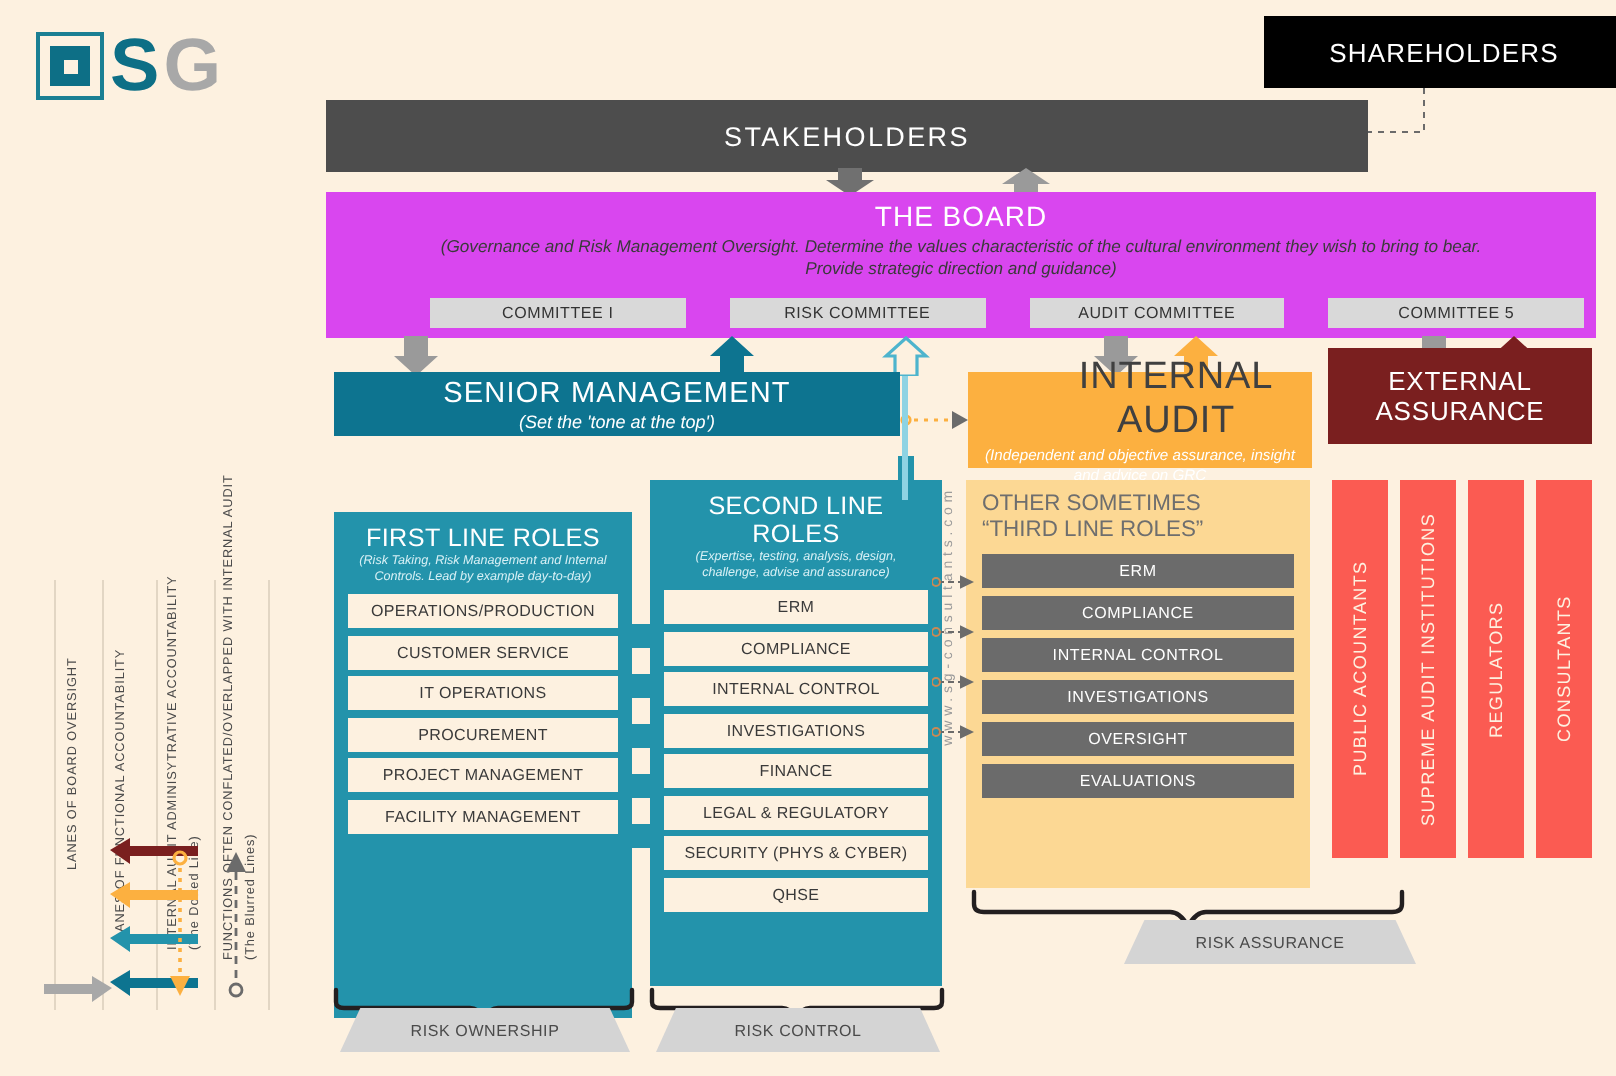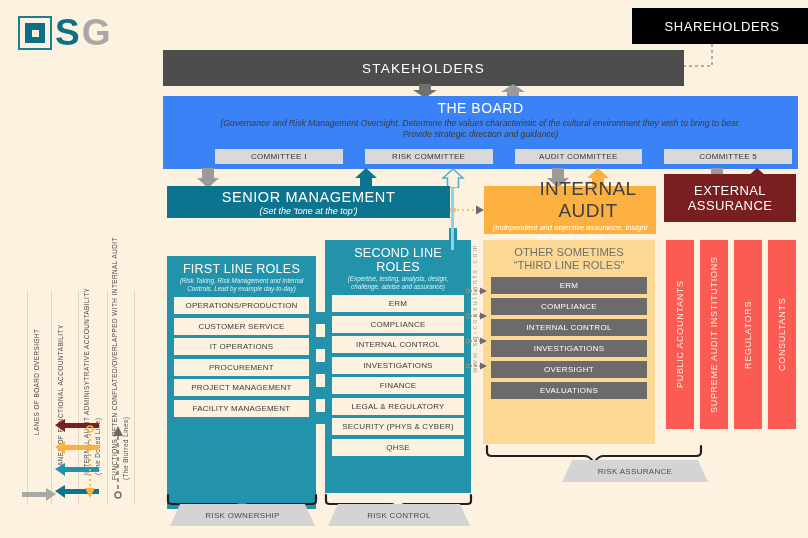--- a/index.html
+++ b/index.html
@@ -26,21 +26,21 @@
   #logo .wordG{font-size:37px;font-weight:bold;color:#a8a8a8;line-height:34px;letter-spacing:-1px;}
 
   
   .box{box-sizing:border-box;}
 
   #shareholders{left:632px;top:8px;width:180px;height:36px;background:#000;color:#fff;
     font-size:13px;letter-spacing:.6px;}
   #stakeholders{left:163px;top:50px;width:521px;height:36px;background:#4d4d4d;color:#fff;
     font-size:13.5px;letter-spacing:1.2px;}
 
-  #board{left:163px;top:96px;width:635px;height:73px;background:#3b82f6;color:#fff;}
+  #board{left:163px;top:96px;width:635px;height:73px;background:#d946ef;color:#fff;}
   #board .bt{font-size:14px;letter-spacing:.5px;text-align:center;margin-top:4px;}
   #board .bs{font-size:8.6px;font-style:italic;color:#3a3a3a;text-align:center;line-height:11px;margin-top:2px;padding:0 42px;}
   #board .comms{position:absolute;left:6px;right:6px;bottom:5px;display:flex;gap:22px;padding-left:46px;}
   #board .comm{flex:1;background:#d9d9d9;color:#333;font-size:8px;letter-spacing:.3px;
     height:15px;display:flex;align-items:center;justify-content:center;}
 
   #seniormgmt{left:167px;top:186px;width:283px;height:32px;background:#0d7490;color:#fff;flex-direction:column;}
   #seniormgmt .t{font-size:14.5px;letter-spacing:.6px;}
   #seniormgmt .s{font-size:9px;font-style:italic;margin-top:1px;}
 
@@ -54,21 +54,21 @@
   
   .lineCol{background:#2393ab;padding:6px 7px 6px 7px;}
   #firstline{left:167px;top:256px;width:149px;height:253px;}
   #secondline{left:325px;top:240px;width:146px;height:253px;}
   .lineCol .hd{color:#fff;font-size:12.6px;text-align:center;letter-spacing:.2px;margin-bottom:1px;}
   .lineCol .sub{color:#d7f0f5;font-size:6.3px;font-style:italic;text-align:center;line-height:8px;margin-bottom:4px;padding:0 4px;}
   .chip{background:#fdf1e0;color:#3a3a3a;font-size:8px;letter-spacing:.2px;height:17px;
     display:flex;align-items:center;justify-content:center;margin-bottom:3.5px;}
 
   #thirdline{left:483px;top:240px;width:172px;height:204px;background:#fcd894;padding:6px 8px;}
-  #thirdline .hd{color:#6e6e6e;font-size:11.2px;text-align:center;line-height:13px;margin-bottom:5px;}
+  #thirdline .hd{color:#6e6e6e;font-size:11.2px;line-height:13px;margin-bottom:5px;}
   #thirdline .chip3{background:#6b6b6b;color:#fff;font-size:8px;letter-spacing:.3px;height:17px;
     display:flex;align-items:center;justify-content:center;margin-bottom:4px;}
 
   
   .redbar{background:#fb5b52;width:28px;height:189px;}
   .redbar span{
     display:block;writing-mode:vertical-rl;transform:rotate(180deg);
     color:#fdf1e0;font-size:9px;letter-spacing:.7px;white-space:nowrap;
     height:100%;text-align:center;line-height:28px;
   }

